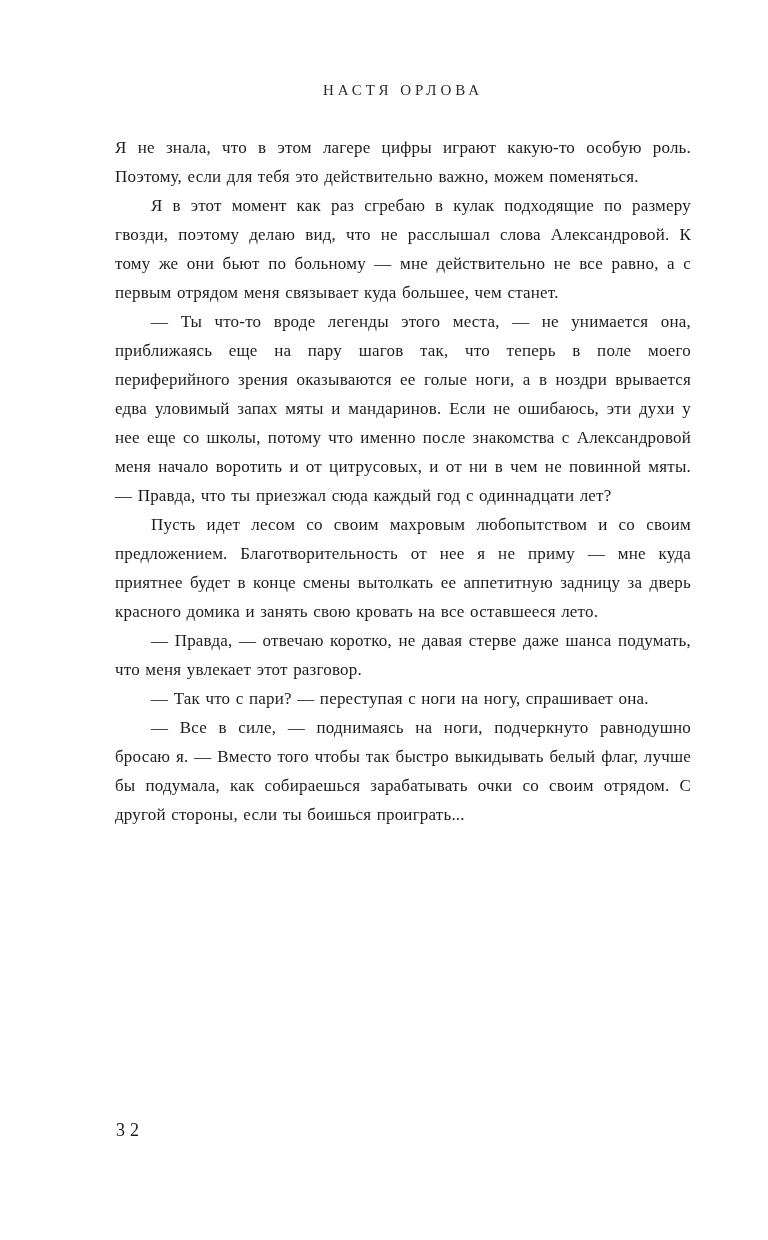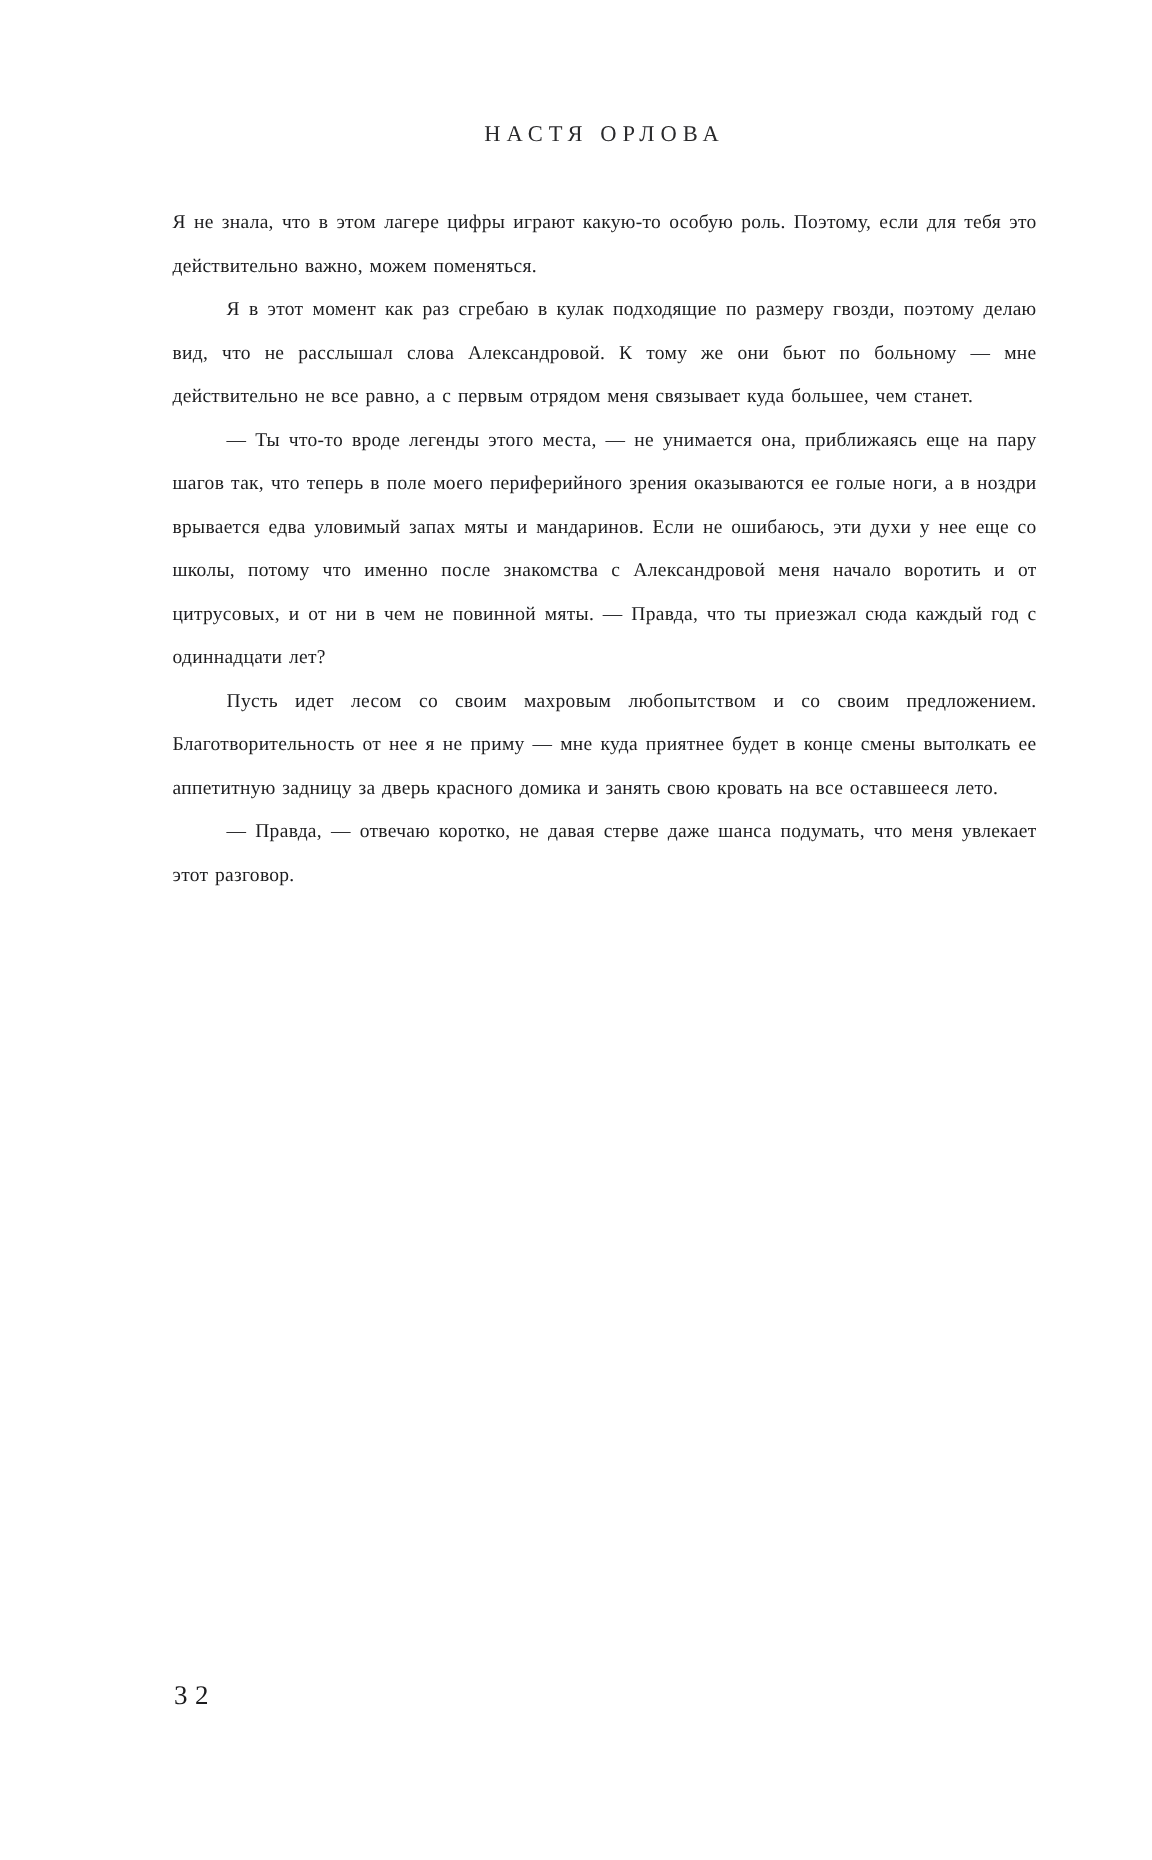--- a/index.html
+++ b/index.html
@@ -27,21 +27,21 @@
   }
   .running-head {
     text-align: center;
     font-size: 15px;
     letter-spacing: 4px;
     color: #2a2a2c;
     margin-bottom: 34px;
     font-weight: 400;
   }
   .body-text {
-    font-size: 13px;
+    font-size: 17px;
     line-height: 29px;
     text-align: justify;
     letter-spacing: 0.2px;
     word-spacing: 1px;
     hyphens: auto;
     -webkit-hyphens: auto;
   }
   .body-text p {
     margin: 0;
     text-indent: 0;
@@ -63,16 +63,18 @@
 
 <div class="page">
   <div class="running-head">НАСТЯ ОРЛОВА</div>
 
   <div class="body-text">
       <p>Я не знала, что в этом лагере цифры играют какую-то особую роль. Поэтому, если для тебя это действительно важно, можем поменяться.</p>
       <p class="indented">Я в этот момент как раз сгребаю в кулак подходящие по размеру гвозди, поэтому делаю вид, что не расслышал слова Александровой. К тому же они бьют по больному — мне действительно не все равно, а с первым отрядом меня связывает куда большее, чем станет.</p>
       <p class="indented">— Ты что-то вроде легенды этого места, — не унимается она, приближаясь еще на пару шагов так, что теперь в поле моего периферийного зрения оказываются ее голые ноги, а в ноздри врывается едва уловимый запах мяты и мандаринов. Если не ошибаюсь, эти духи у нее еще со школы, потому что именно после знакомства с Александровой меня начало воротить и от цитрусовых, и от ни в чем не повинной мяты. — Правда, что ты приезжал сюда каждый год с одиннадцати лет?</p>
       <p class="indented">Пусть идет лесом со своим махровым любопытством и со своим предложением. Благотворительность от нее я не приму — мне куда приятнее будет в конце смены вытолкать ее аппетитную задницу за дверь красного домика и занять свою кровать на все оставшееся лето.</p>
       <p class="indented">— Правда, — отвечаю коротко, не давая стерве даже шанса подумать, что меня увлекает этот разговор.</p>
+      <p class="indented">— Так что с пари? — переступая с ноги на ногу, спрашивает она.</p>
+      <p class="indented">— Все в силе, — поднимаясь на ноги, подчеркнуто равнодушно бросаю я. — Вместо того чтобы так быстро выкидывать белый флаг, лучше бы подумала, как собираешься зарабатывать очки со своим отрядом. С другой стороны, если ты боишься проиграть...</p>
     </div>
 
   <div class="page-number">32</div>
 </div>
 
 </body></html>

